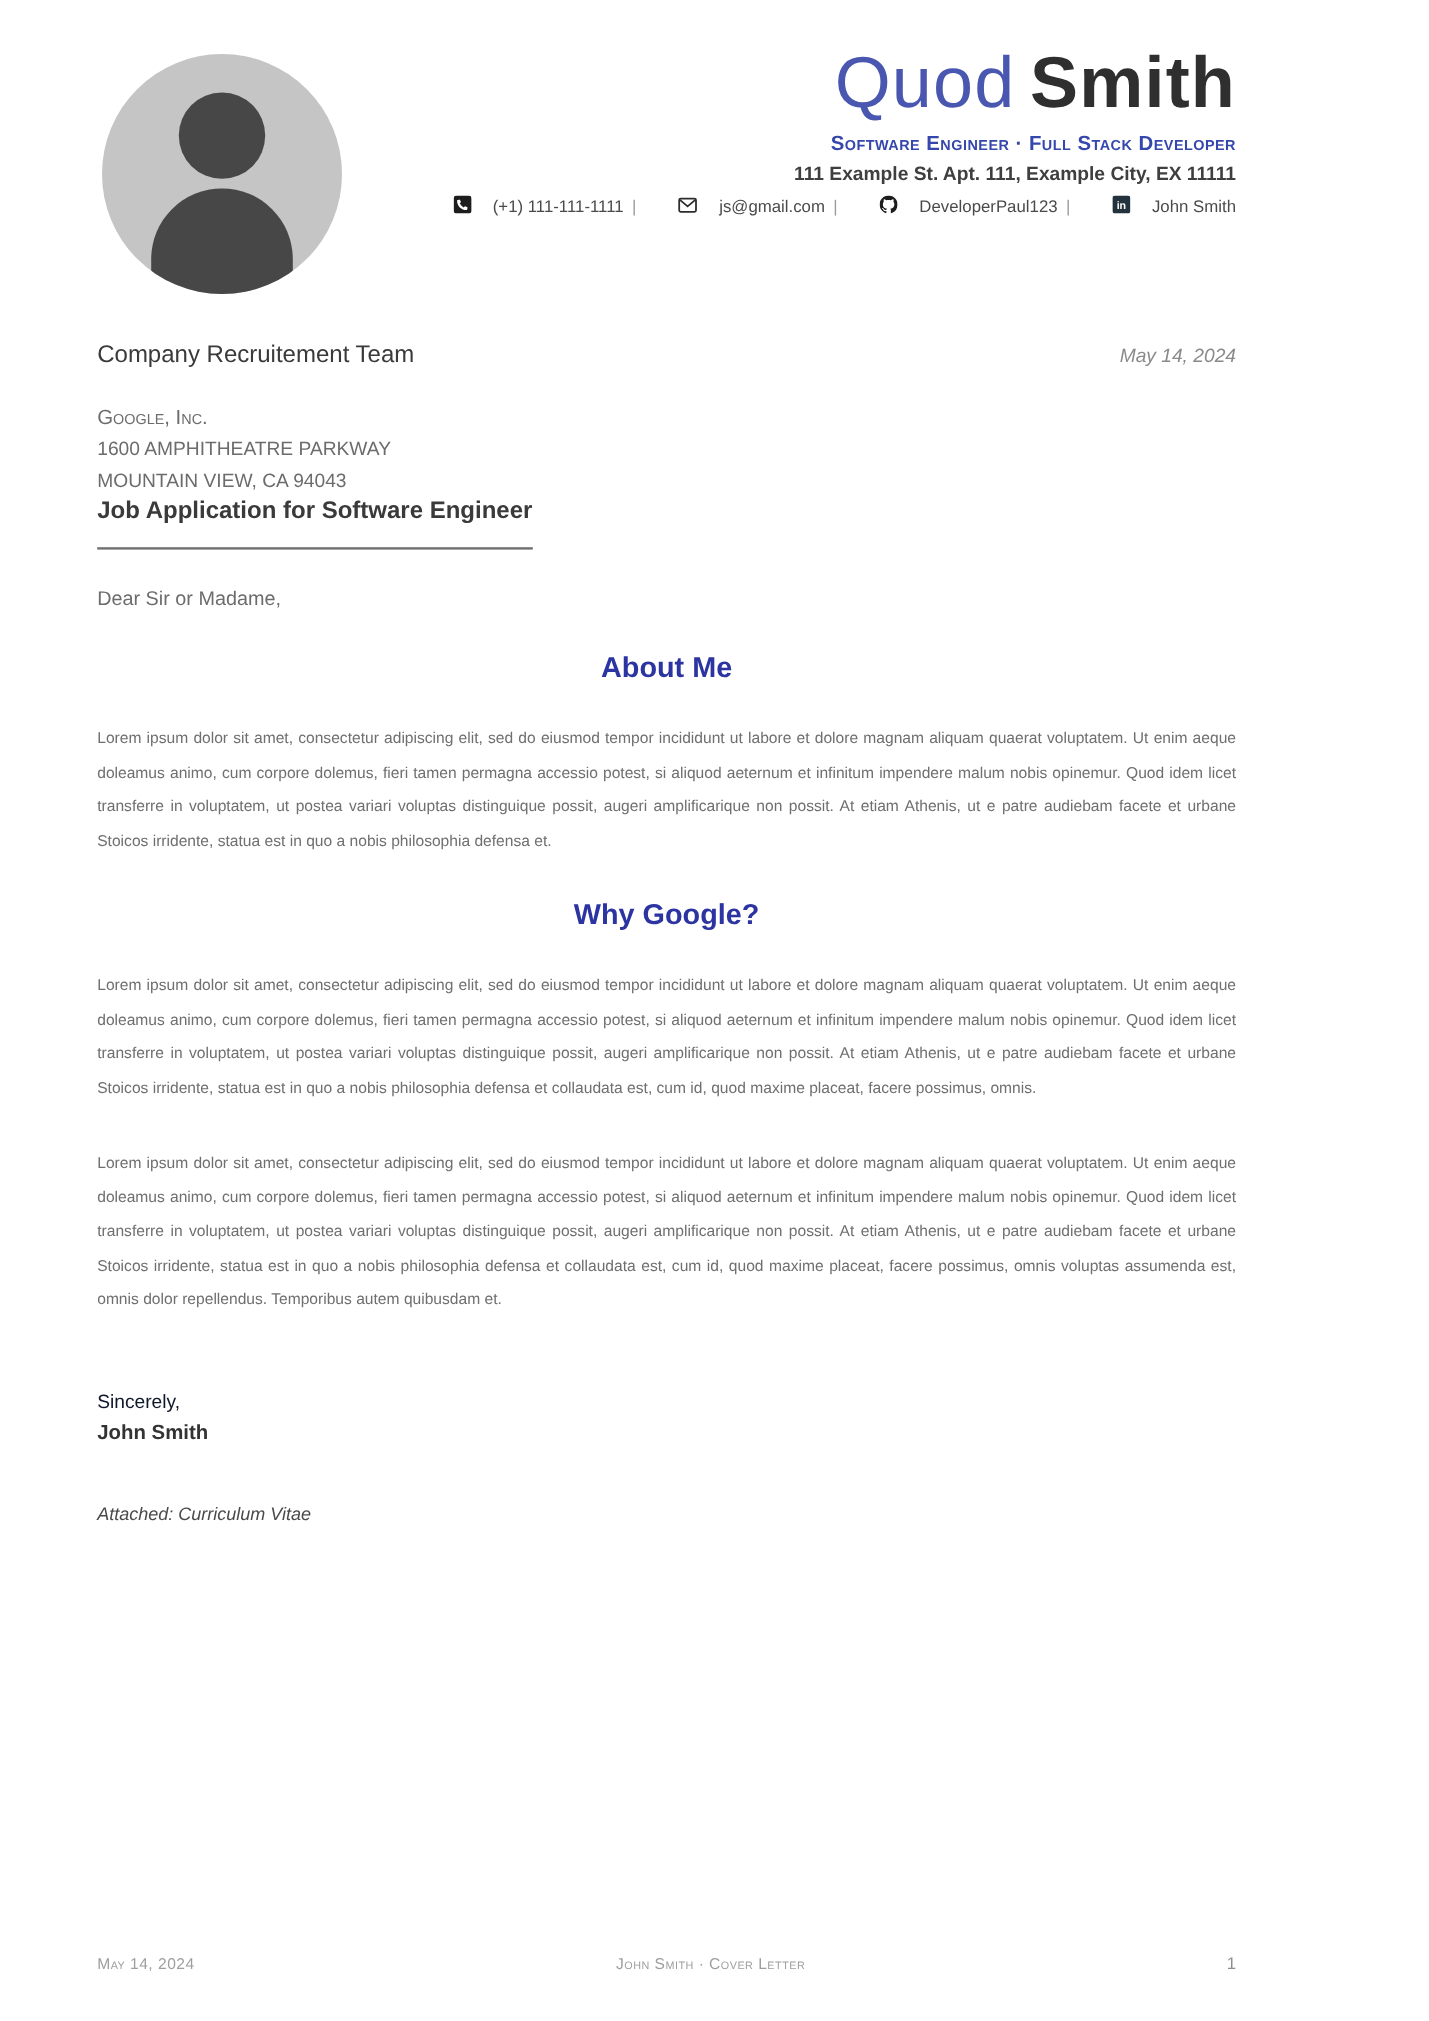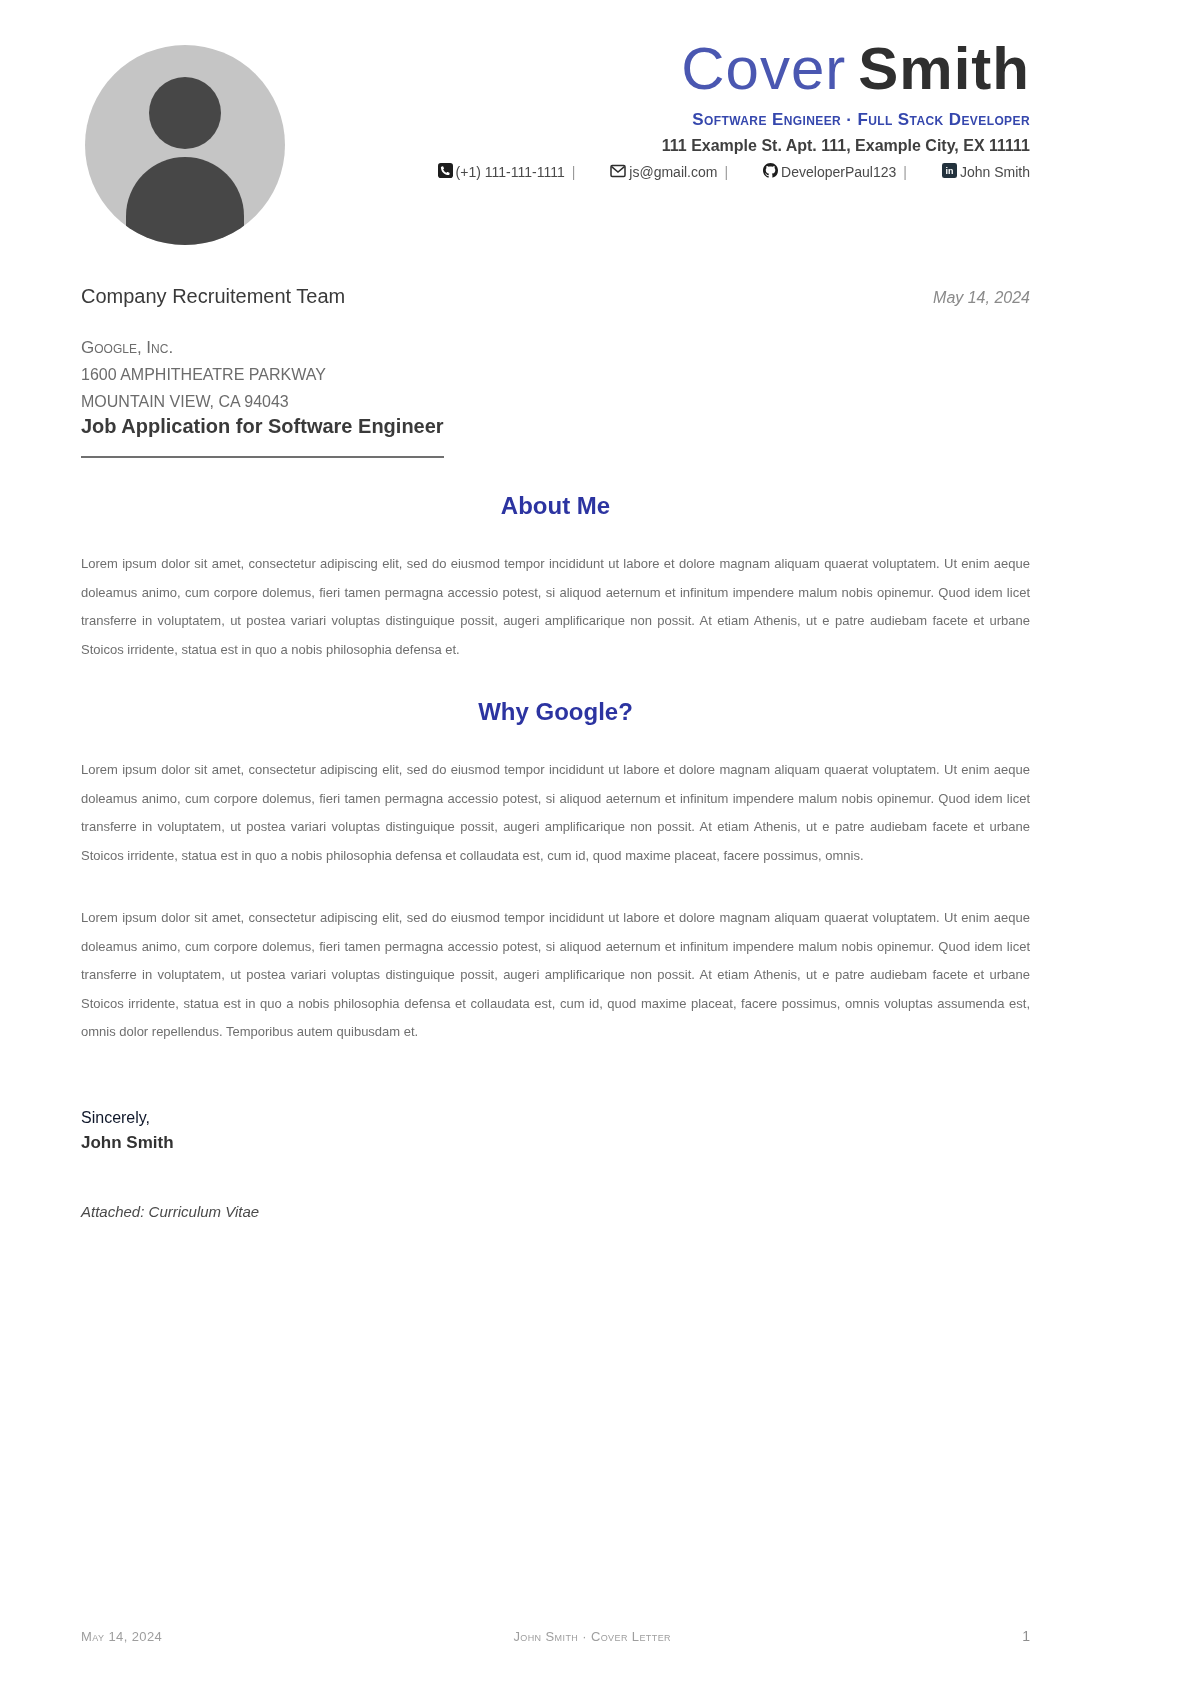--- a/index.html
+++ b/index.html
@@ -31,21 +31,21 @@
   .tagline{
     margin-top:10px;font-variant:small-caps;font-weight:700;
     font-size:17px;color:#3547ad;letter-spacing:.4px;
   }
   .postal{margin-top:7px;font-weight:700;font-size:16px;color:#3f3f3f;}
   .contacts{
     margin-top:8px;font-size:14px;color:#4a4a4a;
     display:flex;justify-content:flex-end;align-items:center;gap:7px;
   }
   .contacts .sep{color:#9a9a9a;}
-  .contacts .item{display:inline-flex;align-items:center;gap:3px;}
+  .contacts .item{display:inline-flex;align-items:center;gap:18px;}
   .icon{display:inline-block;vertical-align:middle;padding-left:28px;}
 
   
   .content{
     position:absolute;left:81px;right:161px;top:285px;
   }
   .recipient-row{
     display:flex;justify-content:space-between;align-items:baseline;
   }
   .recipient-name{font-size:20px;font-weight:400;color:#3a3a3a;}
@@ -86,21 +86,21 @@
 
 <div class="page">
 
   <div class="avatar">
     <div class="head"></div>
     <div class="shoulders"></div>
   </div>
 
   <div class="header-right">
     <div class="name">
-      <span class="first">Cover</span><span class="last">Smith</span>
+      <span class="first">Quod</span><span class="last">Smith</span>
     </div>
     <div class="tagline">Software Engineer  ·  Full Stack Developer</div>
     <div class="postal">111 Example St. Apt. 111, Example City, EX 11111</div>
     <div class="contacts">
       <span class="item">
         <span class="icon">
           <svg width="15" height="15" viewBox="0 0 16 16">
               <rect width="16" height="16" rx="3" fill="#1d1d1d"></rect>
               <path d="M12.1 10.3l-1.7-.73a.55.55 0 0 0-.64.16l-.66.8a8 8 0 0 1-3.66-3.66l.8-.66a.55.55 0 0 0 .16-.64L5.7 3.9a.55.55 0 0 0-.63-.32l-1.55.36a.55.55 0 0 0-.42.54c0 4.64 3.76 8.4 8.4 8.4.26 0 .48-.18.54-.42l.36-1.55a.55.55 0 0 0-.3-.61z" fill="#ffffff"></path>
             </svg>
@@ -149,20 +149,21 @@
     <div class="company-block">
       <div class="company-name">Google, Inc.</div>
       <div>1600 AMPHITHEATRE PARKWAY</div>
       <div>MOUNTAIN VIEW, CA 94043</div>
     </div>
 
     <div>
       <span class="subject">Job Application for Software Engineer</span>
     </div>
 
+    <div class="salutation">Dear Sir or Madame,</div>
 
     <div class="section">
       <div class="section-head">
         <span class="section-title">About Me</span>
         <span class="section-rule"></span>
       </div>
       <div class="section-body">Lorem ipsum dolor sit amet, consectetur adipiscing elit, sed do eiusmod tempor incididunt ut labore et dolore magnam aliquam quaerat voluptatem. Ut enim aeque doleamus animo, cum corpore dolemus, fieri tamen permagna accessio potest, si aliquod aeternum et infinitum impendere malum nobis opinemur. Quod idem licet transferre in voluptatem, ut postea variari voluptas distinguique possit, augeri amplificarique non possit. At etiam Athenis, ut e patre audiebam facete et urbane Stoicos irridente, statua est in quo a nobis philosophia defensa et.</div>
     </div>
 
     <div class="section">

